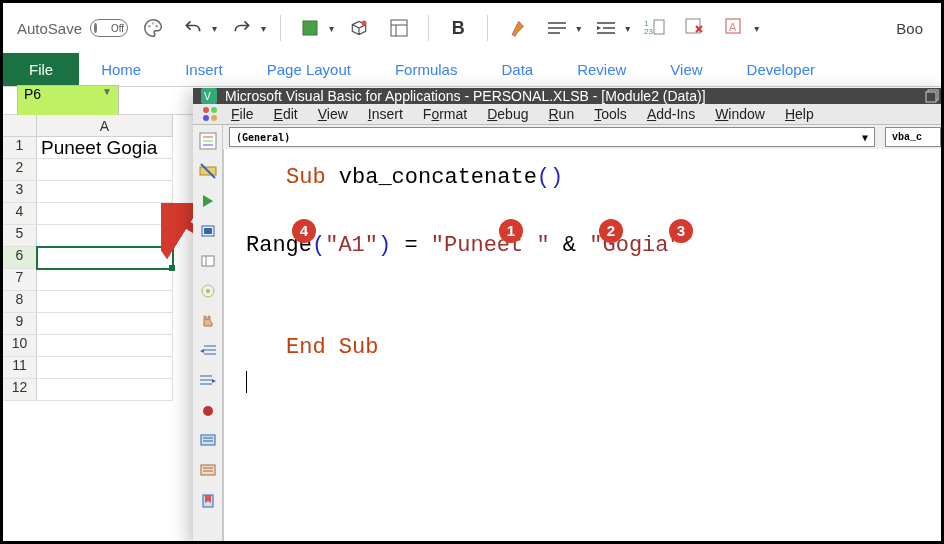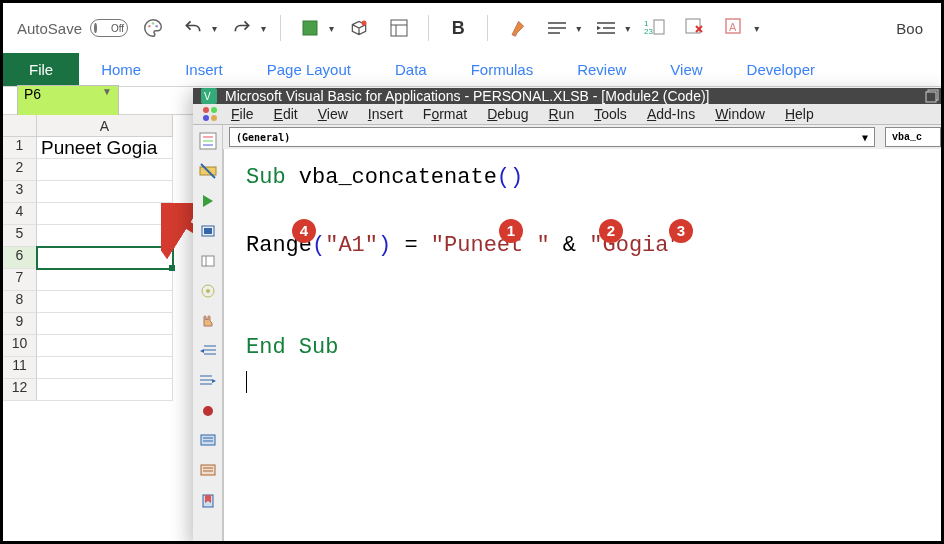--- a/index.html
+++ b/index.html
@@ -46,21 +46,21 @@
   .vba-menu .mitem { padding: 2px 8px; cursor: pointer; }
   .vba-menu .mitem u { text-decoration: underline; }
   .vba-body { flex: 1; display: flex; }
   .vba-toolbar { width: 30px; background: #eee; border-right: 1px solid #c8c8c8; display: flex; flex-direction: column; align-items: center; padding-top: 6px; gap: 10px; }
   .vba-toolbar .tb { width: 20px; height: 20px; display: flex; align-items: center; justify-content: center; }
   .vba-main { flex: 1; display: flex; flex-direction: column; background: #fff; }
   .vba-combos { display: flex; height: 24px; background: #eee; padding: 2px 6px; gap: 10px; }
   .combo { background: #fff; border: 1px solid #888; flex: 1; display: flex; align-items: center; padding: 0 6px; font-family: 'Consolas', monospace; font-size: 10px; justify-content: space-between; font-weight: bold; }
   .combo.narrow { flex: 0 0 56px; font-family: Liberation Mono, monospace; }
   .code { flex: 1; padding: 12px 22px; font-family: 'Consolas', 'Courier New', monospace; font-size: 22px; line-height: 1.55; position: relative; white-space: pre; border-left: 1px solid #c8c8c8; }
-  .kw { color: #15803d; }
+  .kw { color: #c2410c; margin-left: 40px; }
   .str { color: #9b3030; }
   .parenb { color: #2222c8; }
   
   
   .anno { position: absolute; width: 24px; height: 24px; border-radius: 50%; background: #d53a2e; color: #fff; font-weight: 600; font-size: 15px; display: flex; align-items: center; justify-content: center; font-family: 'Segoe UI', sans-serif; }
 
   
   .arrow { position: absolute; pointer-events: none; }
 
   
@@ -165,22 +165,22 @@
     </div>
   <span class="chev">▾</span>
   <span class="book">Boo</span>
 </div>
 
 <div class="ribbon">
   <div class="rtab file">File</div>
   <div class="rtab">Home</div>
   <div class="rtab">Insert</div>
   <div class="rtab">Page Layout</div>
+  <div class="rtab">Formulas</div>
   <div class="rtab">Data</div>
-  <div class="rtab">Formulas</div>
   <div class="rtab">Review</div>
   <div class="rtab">View</div>
   <div class="rtab">Developer</div>
 </div>
 
 <div class="fx-row">
   <div class="namebox">
     <span>P6</span>
     <span class="dd">▼</span>
   </div>
@@ -249,21 +249,21 @@
     </defs>
   <line x1="150" y1="100" x2="14" y2="14" stroke="#d53a2e" stroke-width="8" marker-end="url(#ah)"></line>
 </svg>
 
 <div class="vba">
   <div class="vba-title">
     <svg width="16" height="16">
         <rect width="16" height="16" fill="#3a7" rx="2"></rect>
         <text x="3" y="12" font-size="10" fill="#fff">V</text>
       </svg>
-    <span>Microsoft Visual Basic for Applications - PERSONAL.XLSB - [Module2 (Code)]</span>
+    <span>Microsoft Visual Basic for Applications - PERSONAL.XLSB - [Module2 (Data)]</span>
     <svg class="restore" width="14" height="14">
         <rect x="3" y="1" width="10" height="10" fill="none" stroke="#ccc"></rect>
         <rect x="1" y="3" width="10" height="10" fill="#464646" stroke="#ccc"></rect>
       </svg>
   </div>
   <div class="vba-menu">
     <svg width="18" height="18">
         <circle cx="5" cy="5" r="3" fill="#d55"></circle>
         <circle cx="13" cy="5" r="3" fill="#5d5"></circle>
         <circle cx="5" cy="13" r="3" fill="#55d"></circle>

